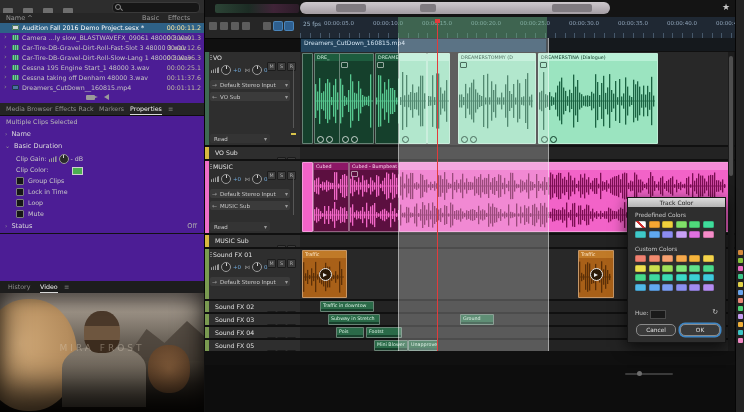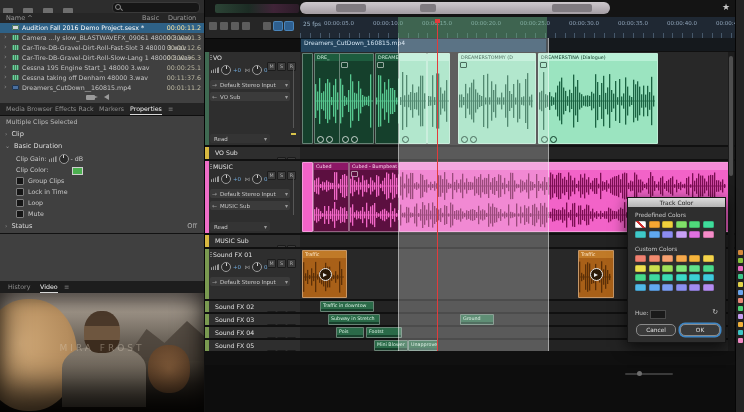--- a/index.html
+++ b/index.html
@@ -1,20 +1,20 @@
 <!DOCTYPE html>
 <html><head>
 <meta charset="utf-8">
 <style>
   html,body{margin:0;padding:0;background:#000;}
   #app{position:relative;width:744px;height:412px;background:#101010;overflow:hidden;
        font-family:"DejaVu Sans",sans-serif;color:#ccc;-webkit-font-smoothing:antialiased;}
   .abs{position:absolute;}
   
-  #leftpanel{left:0;top:0;width:204px;height:293px;background:#404040;border-right:1px solid #060606;}
+  #leftpanel{left:0;top:0;width:204px;height:293px;background:#4c1d95;border-right:1px solid #060606;}
   .ltoolbar{left:0;top:0;width:204px;height:13px;background:#2d2d2d;border-bottom:1px solid #141414;}
   .tbi{display:inline-block;width:10px;height:7px;margin:3px 2px 0 3px;background:#6e6e6e;border-radius:1px;}
   .searchbox{left:112px;top:2px;width:86px;height:9px;background:#161616;border:1px solid #3a3a3a;border-radius:4px;}
   .mag{left:2px;top:1px;width:4px;height:4px;border:1px solid #8a8a8a;border-radius:50%;}
   .mag::after{content:"";position:absolute;left:4px;top:4px;width:3px;height:1px;background:#8a8a8a;transform:rotate(45deg);}
   .colhdr{left:0;top:13px;width:204px;height:10px;background:#262626;border-bottom:1px solid #101010;font-size:6.5px;color:#9a9a9a;}
   .colhdr span{position:absolute;top:1px;}
   .frow{left:0;width:204px;height:10px;font-size:6.3px;color:#c4c4c4;white-space:nowrap;overflow:hidden;}
   .frow .nm{position:absolute;left:22px;top:1px;}
   .frow .dur{position:absolute;right:3px;top:1px;color:#bdb9a4;}
@@ -145,21 +145,21 @@
       <span class="tbi"></span>
       <span class="tbi"></span>
       <span class="tbi"></span>
       <div class="abs searchbox">
           <div class="abs mag"></div>
         </div>
     </div>
     <div class="abs colhdr">
       <span style="left:6px">Name ^</span>
       <span style="left:142px">Basic</span>
-      <span style="left:168px">Duration</span>
+      <span style="left:168px">Effects</span>
     </div>
 
     <div class="abs frow sel" style="top:23px">
       <span class="fic sess"></span>
       <span class="nm">Audition Fall 2016 Demo Project.sesx *</span>
       <span class="dur">00:00:11.2</span>
     </div>
     <div class="abs frow" style="top:33px">
       <span class="exp">›</span>
       <span class="fic wav"></span>
@@ -205,21 +205,21 @@
     <div class="abs tabsrow">
       <span style="left:6px">Media Browser</span>
       <span style="left:55px">Effects Rack</span>
       <span style="left:99px">Markers</span>
       <span style="left:130px" class="tab-active">Properties</span>
       <span style="left:168px;color:#8a8a8a">≡</span>
     </div>
 
     <div class="abs ptext" style="left:6px;top:118px">Multiple Clips Selected</div>
     <div class="abs secrow" style="left:5px;top:130px">
-      <span class="ar">›</span><span>Clip</span>
+      <span class="ar">›</span><span>Name</span>
     </div>
     <div class="abs secrow" style="left:5px;top:142px">
       <span class="ar">⌄</span><span>Basic Duration</span>
     </div>
 
     <div class="abs" style="left:16px;top:154px;font-size:6.3px;color:#c8c8c8">
       <span>Clip Gain:</span>
       <span class="vbars"></span>
       <span class="knob"></span>
       <span>- dB</span>

